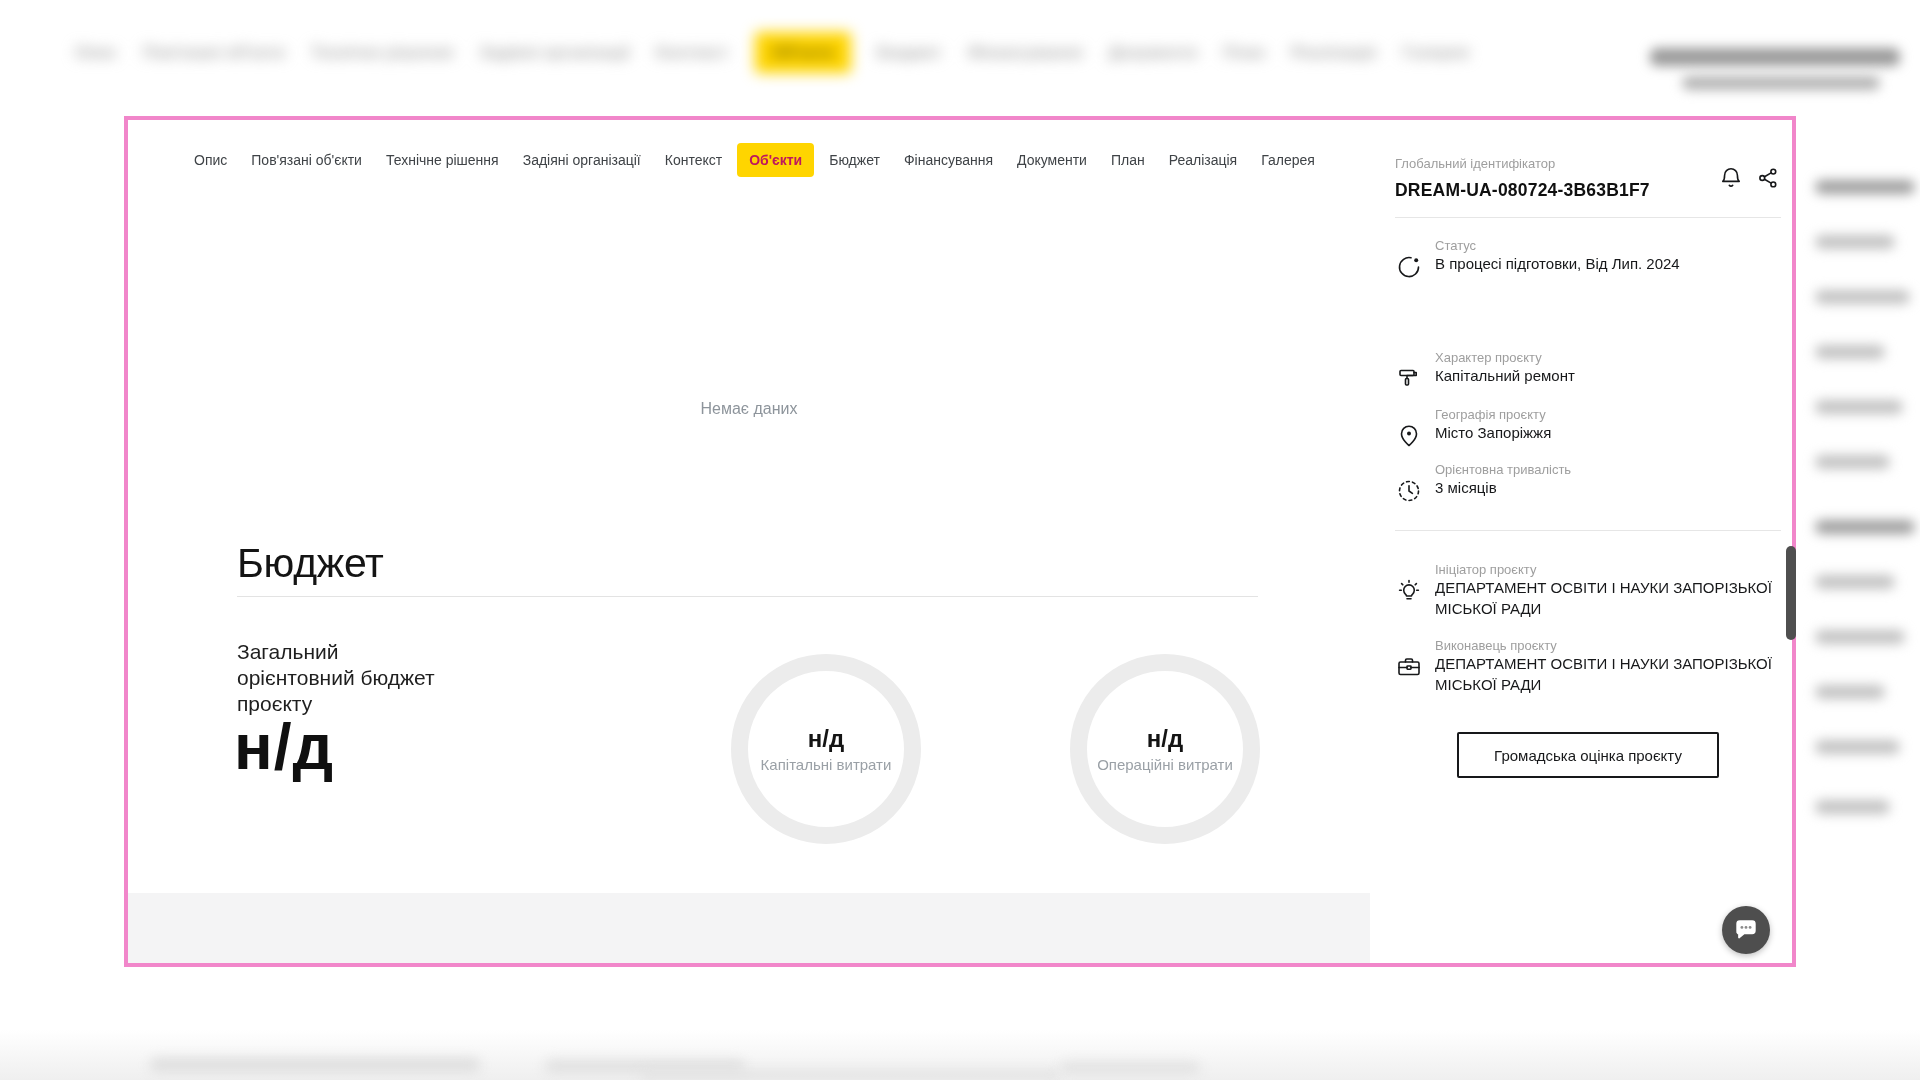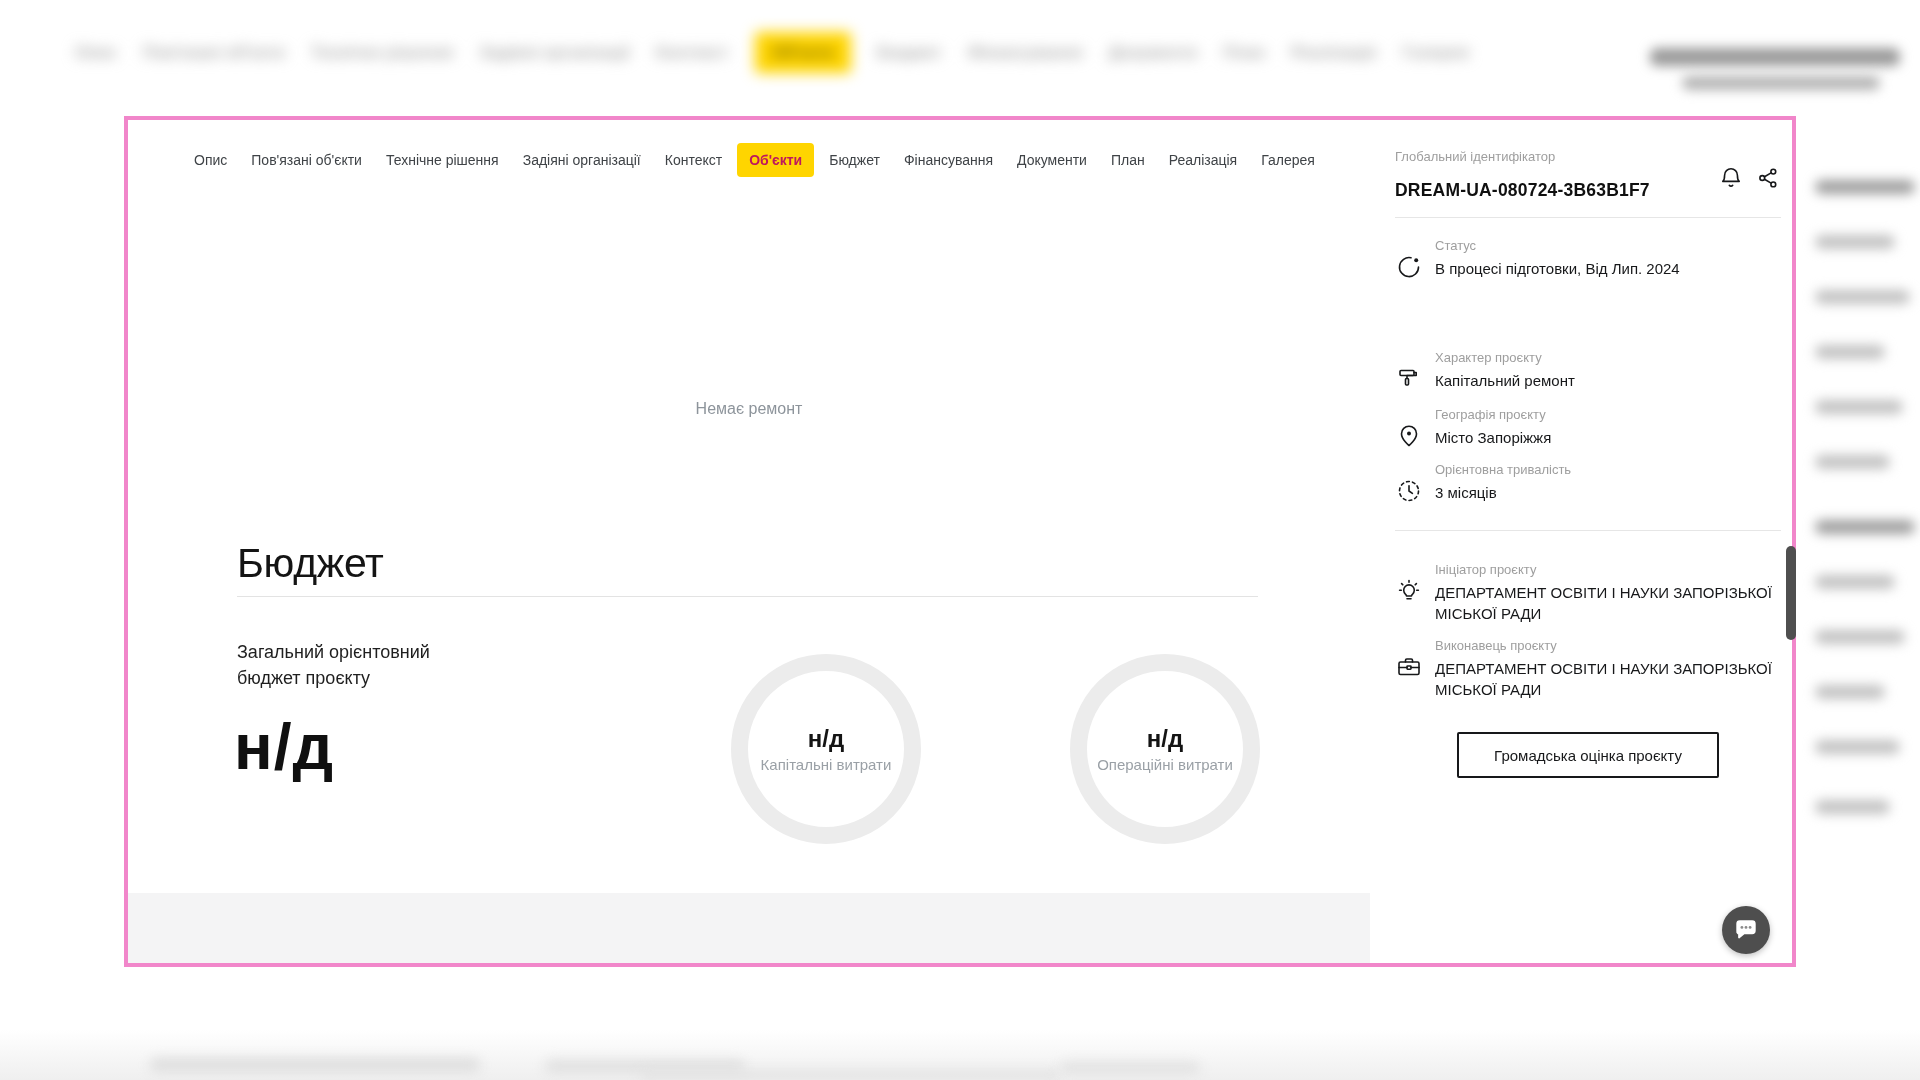--- a/index.html
+++ b/index.html
@@ -34,39 +34,39 @@
   .tabs{position:absolute;left:57px;top:23px;display:flex;align-items:flex-end;gap:6px;}
   .tab{font-size:14px;color:#3f4347;padding:9px 9px;border-radius:4px;cursor:pointer;white-space:nowrap;}
   .tab.active{background:#ffd500;color:#be185d;font-weight:600;padding:9px 12px;}
 
   
   .h-section{position:absolute;left:109px;font-size:41px;line-height:48px;font-weight:400;
     letter-spacing:-0.3px;color:#141414;}
   .no-data{position:absolute;left:0;top:280px;width:1242px;text-align:center;
     font-size:16px;color:#8d949b;}
   .hr-main{position:absolute;left:109px;top:476px;width:1021px;height:1px;background:#e3e3e3;}
-  .budget-label{position:absolute;left:109px;top:519px;width:210px;font-size:18px;line-height:26px;color:#1f1f1f;}
+  .budget-label{position:absolute;left:109px;top:519px;width:210px;font-size:21px;line-height:26px;color:#1f1f1f;}
   .big-nd{position:absolute;left:106px;top:590px;font-size:64px;font-weight:800;letter-spacing:1px;color:#101010;}
   .donut{position:absolute;width:190px;height:190px;box-sizing:border-box;border:17px solid #ececec;
     border-radius:50%;display:flex;flex-direction:column;align-items:center;justify-content:center;background:#fff;}
   .donut .d-value{font-size:24px;font-weight:700;color:#141414;}
   .donut .d-label{font-size:15px;color:#9aa0a6;margin-top:3px;}
   .gray-band{position:absolute;left:0;top:773px;width:1242px;height:70px;background:#f4f4f5;}
   .breakdown{position:absolute;left:109px;top:812px;font-size:41px;font-weight:400;
     letter-spacing:-0.3px;color:#565d65;}
 
   
   .sb-label{font-size:13px;color:#9e9e9e;}
-  .gid-label{position:absolute;left:1267px;top:29px;}
+  .gid-label{position:absolute;left:1267px;top:36px;}
   .gid{position:absolute;left:1267px;top:60px;font-size:17.5px;font-weight:700;letter-spacing:.2px;color:#101010;}
   .sb-icon-btn{position:absolute;top:46px;width:24px;height:24px;cursor:pointer;}
   .hr-sb{position:absolute;left:1267px;width:386px;height:1px;background:#e6e6e6;}
   .info-item{position:absolute;left:1267px;width:386px;padding-left:40px;box-sizing:border-box;}
   .info-item .i-icon{position:absolute;left:1px;top:16px;}
-  .info-item .i-value{font-size:15px;color:#17181a;margin-top:5px;line-height:21px;}
+  .info-item .i-value{font-size:15px;color:#17181a;line-height:21px;}
   .assess-btn{position:absolute;left:1329px;top:612px;width:262px;height:46px;box-sizing:border-box;
     border:2px solid #17181a;border-radius:2px;background:#fff;display:flex;align-items:center;
     justify-content:center;font-size:15px;font-weight:500;color:#17181a;cursor:pointer;}
 
   
   .scroll-thumb{position:absolute;left:1786px;top:546px;width:10px;height:94px;background:#4f4f4f;
     border-radius:5px;z-index:30;cursor:pointer;}
   .chat-fab{position:absolute;left:1722px;top:906px;width:48px;height:48px;border-radius:50%;
     background:#4e4e4e;z-index:40;display:flex;align-items:center;justify-content:center;cursor:pointer;
     box-shadow:0 2px 6px rgba(0,0,0,.25);}
@@ -122,21 +122,21 @@
     <span class="tab">Контекст</span>
     <span class="tab active">Об'єкти</span>
     <span class="tab">Бюджет</span>
     <span class="tab">Фінансування</span>
     <span class="tab">Документи</span>
     <span class="tab">План</span>
     <span class="tab">Реалізація</span>
     <span class="tab">Галерея</span>
   </nav>
 
-  <div class="no-data">Немає ремонт</div>
+  <div class="no-data">Немає даних</div>
 
   <h1 class="h-section" style="top:392px;">Бюджет</h1>
   <div class="hr-main"></div>
 
   <div class="budget-label">Загальний орієнтовний бюджет проєкту</div>
   <div class="big-nd">н/д</div>
 
   <div class="donut" style="left:603px;top:534px;">
     <div class="d-value">н/д</div>
     <div class="d-label">Капітальні витрати</div>

